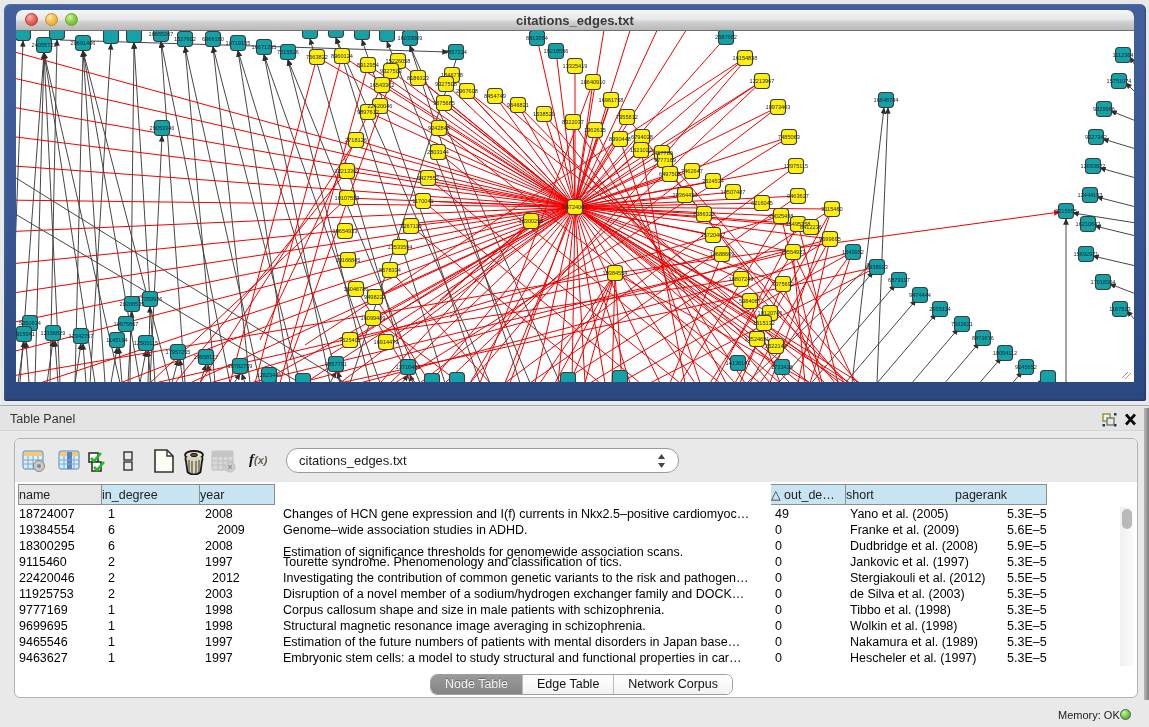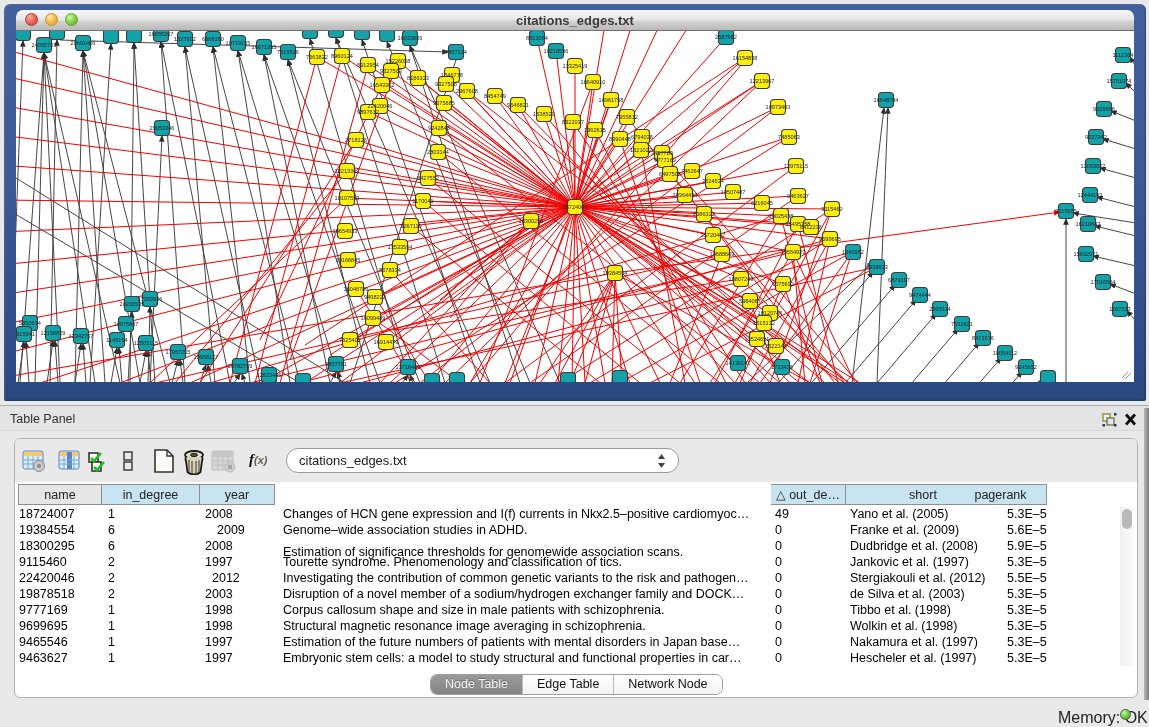--- a/index.html
+++ b/index.html
@@ -6,21 +6,21 @@
 .frame {left:4px;top:4px;width:1142px;height:397px;background:linear-gradient(180deg,#42609b 0%,#3a5894 50%,#2a4880 100%);border-radius:6px 6px 2px 2px;box-shadow:inset -1px -1px 2px rgba(0,0,0,.28), inset 1px 1px 2px rgba(255,255,255,.10)}
 .titlebar {left:16px;top:10px;width:1118px;height:21px;background:linear-gradient(180deg,#f6f6f6 0%,#e9e9e9 45%,#d0d0d0 60%,#b9b9b9 100%);border-radius:7px 7px 0 0;border-bottom:1px solid #6f6f6f}
 .title {width:100%;text-align:center;font-size:13px;font-weight:bold;color:#3a3a3a;line-height:21px}
 .tl {position:absolute;top:3px;width:13px;height:13px;border-radius:50%;}
 .canvas {left:16px;top:31px;width:1118px;height:351px;background:#ffffff;overflow:hidden}
 .panelbar {left:0;top:405px;width:1149px;height:26px;background:#e4e4e4;border-top:1px solid #a9a9a9;border-bottom:1px solid #d6d6d6}
 .panelbar span {position:absolute;left:10px;top:6px;font-size:12.5px;color:#333}
 .contentbox {left:14px;top:438px;width:1124px;height:260px;background:#ffffff;border:1px solid #b2b2b2;border-radius:6px;overflow:hidden}
 .toolstrip {position:absolute;left:0;top:0;width:100%;height:43px;background:#e9e9e9}
 .combo {position:absolute;left:271px;top:9px;width:393px;height:25px;background:#ffffff;border:1px solid #9a9a9a;border-radius:12px;font-size:13px;color:#1a1a1a;line-height:23px;padding-left:12px}
-.hdr {position:absolute;top:45px;height:21px;background:#c8e4f2;border:1px solid #8e8e8e;border-left:none;font-size:12.5px;color:#222;text-align:center;line-height:20px}
+.hdr {position:absolute;top:45px;height:21px;background:#c8e4f2;border:1px solid #8e8e8e;border-left:none;font-size:12.5px;color:#222;text-align:left;line-height:20px}
 .cell {position:absolute;font-size:12.5px;color:#000;white-space:nowrap}
 .tabs {position:absolute;left:430px;top:674px;height:21px;display:flex;border:1px solid #9e9e9e;border-radius:7px;overflow:hidden;background:#fff}
 .tab {font-size:12.5px;line-height:19px;padding:0 14px;color:#111;border-right:1px solid #bcbcbc;background:linear-gradient(180deg,#ffffff,#f2f2f2)}
 .tab.sel {background:linear-gradient(180deg,#9a9a9a,#858585);color:#f4f4f4;text-shadow:0 -1px 0 rgba(0,0,0,.3)}
 .icon {position:absolute;top:10px}
 </style></head><body>
 
 <div class="abs frame"></div>
 <div class="abs titlebar">
   <div class="tl" style="left:9px;background:radial-gradient(circle at 35% 30%,#ffb0a8,#ec6b60 45%,#d33e32 90%);border:1px solid #b33a30"></div>
@@ -695,21 +695,21 @@
 <div class="cell" style="left:775px;top:555px">0</div>
 <div class="cell" style="left:850px;top:555px">Jankovic et al. (1997)</div>
 <div class="cell" style="left:1007px;top:555px">5.3E–5</div>
 <div class="cell" style="left:19px;top:571px;width:84px">22420046</div>
 <div class="cell" style="left:108px;top:571px">2</div>
 <div class="cell" style="left:212px;top:571px">2012</div>
 <div class="cell" style="left:283px;top:571px;width:484px;overflow:hidden;white-space:nowrap">Investigating the contribution of common genetic variants to the risk and pathogen…</div>
 <div class="cell" style="left:775px;top:571px">0</div>
 <div class="cell" style="left:850px;top:571px">Stergiakouli et al. (2012)</div>
 <div class="cell" style="left:1007px;top:571px">5.5E–5</div>
-<div class="cell" style="left:19px;top:587px;width:84px">19878518</div>
+<div class="cell" style="left:19px;top:587px;width:84px">11925753</div>
 <div class="cell" style="left:108px;top:587px">2</div>
 <div class="cell" style="left:205px;top:587px">2003</div>
 <div class="cell" style="left:283px;top:587px;width:484px;overflow:hidden;white-space:nowrap">Disruption of a novel member of a sodium/hydrogen exchanger family and DOCK…</div>
 <div class="cell" style="left:775px;top:587px">0</div>
 <div class="cell" style="left:850px;top:587px">de Silva et al. (2003)</div>
 <div class="cell" style="left:1007px;top:587px">5.3E–5</div>
 <div class="cell" style="left:19px;top:603px;width:84px">9777169</div>
 <div class="cell" style="left:108px;top:603px">1</div>
 <div class="cell" style="left:205px;top:603px">1998</div>
 <div class="cell" style="left:283px;top:603px;width:484px;overflow:hidden;white-space:nowrap">Corpus callosum shape and size in male patients with schizophrenia.</div>
@@ -721,30 +721,30 @@
 <div class="cell" style="left:205px;top:619px">1998</div>
 <div class="cell" style="left:283px;top:619px;width:484px;overflow:hidden;white-space:nowrap">Structural magnetic resonance image averaging in schizophrenia.</div>
 <div class="cell" style="left:775px;top:619px">0</div>
 <div class="cell" style="left:850px;top:619px">Wolkin et al. (1998)</div>
 <div class="cell" style="left:1007px;top:619px">5.3E–5</div>
 <div class="cell" style="left:19px;top:635px;width:84px">9465546</div>
 <div class="cell" style="left:108px;top:635px">1</div>
 <div class="cell" style="left:205px;top:635px">1997</div>
 <div class="cell" style="left:283px;top:635px;width:484px;overflow:hidden;white-space:nowrap">Estimation of the future numbers of patients with mental disorders in Japan base…</div>
 <div class="cell" style="left:775px;top:635px">0</div>
-<div class="cell" style="left:850px;top:635px">Nakamura et al. (1997)</div>
+<div class="cell" style="left:850px;top:635px">Nakamura et al. (1989)</div>
 <div class="cell" style="left:1007px;top:635px">5.3E–5</div>
 <div class="cell" style="left:19px;top:651px;width:84px">9463627</div>
 <div class="cell" style="left:108px;top:651px">1</div>
 <div class="cell" style="left:205px;top:651px">1997</div>
 <div class="cell" style="left:283px;top:651px;width:484px;overflow:hidden;white-space:nowrap">Embryonic stem cells: a model to study structural and functional properties in car…</div>
 <div class="cell" style="left:775px;top:651px">0</div>
 <div class="cell" style="left:850px;top:651px">Hescheler et al. (1997)</div>
 <div class="cell" style="left:1007px;top:651px">5.3E–5</div>
 
 <div class="tabs">
   <div class="tab sel">Node Table</div>
   <div class="tab">Edge Table</div>
-  <div class="tab" style="border-right:none">Network Node</div>
+  <div class="tab" style="border-right:none">Network Corpus</div>
 </div>
-<div class="abs" style="left:1058px;top:709px;font-size:16px;color:#222">Memory: OK</div>
+<div class="abs" style="left:1058px;top:709px;font-size:11px;color:#222">Memory: OK</div>
 <div class="abs" style="left:1120px;top:709px;width:11px;height:11px;border-radius:50%;background:radial-gradient(circle at 35% 30%,#c8f5b0,#6fcf3f 50%,#3f9e1f 95%);border:1px solid #555"></div>
 <div class="abs" style="left:1144px;top:408px;width:5px;height:292px;background:linear-gradient(90deg,#b8b8b8,#7d7d7d)"></div>
 
 </body></html>

